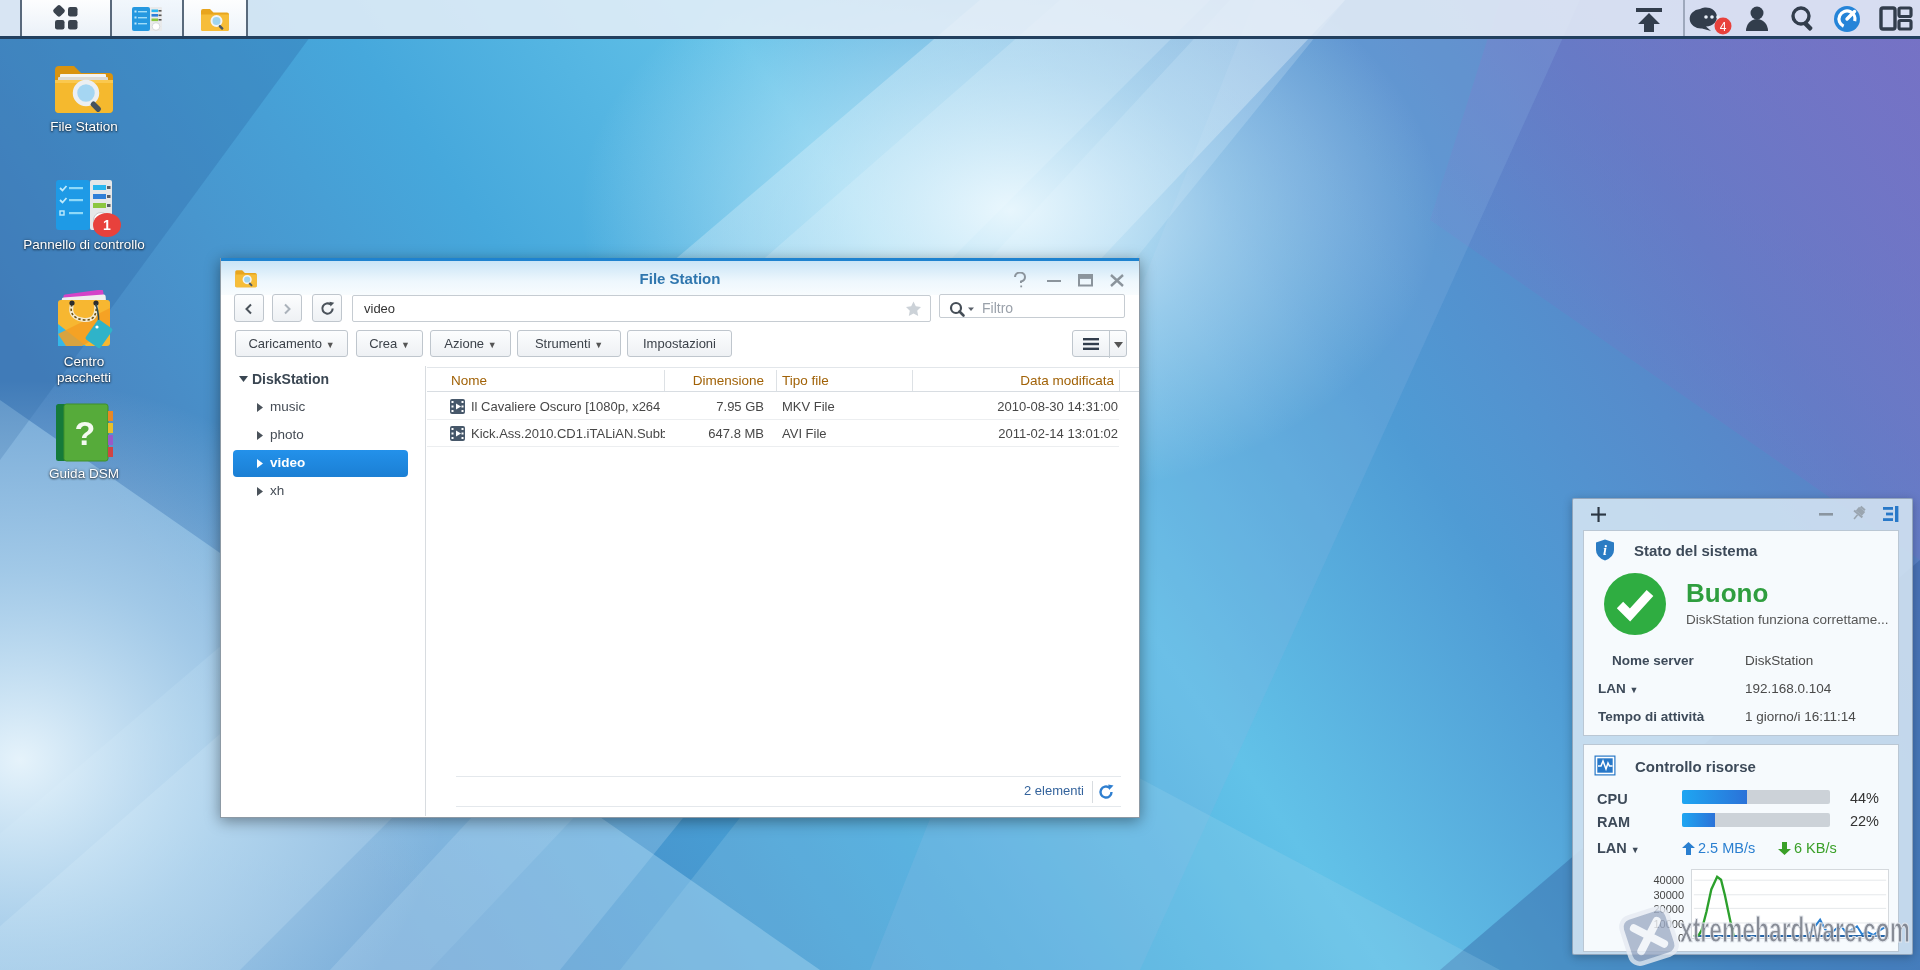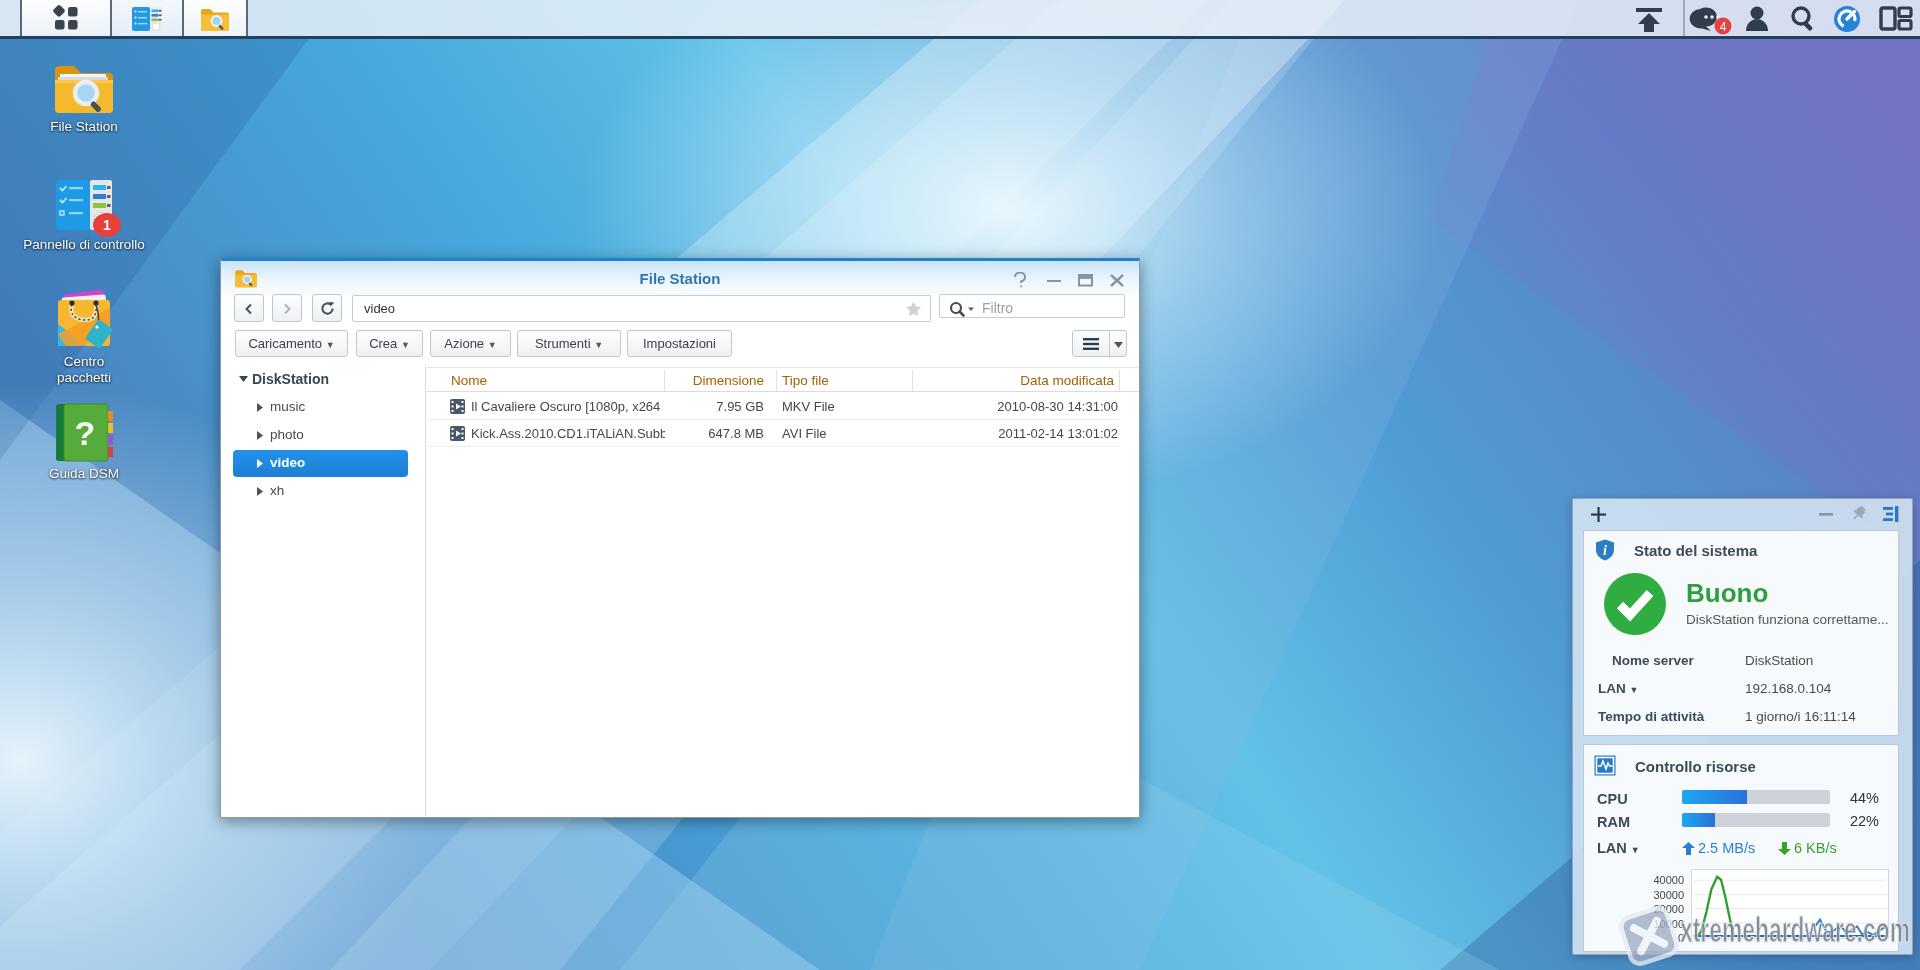--- a/index.html
+++ b/index.html
@@ -341,20 +341,28 @@
           <rect x="11.5" y="6.5" width="2" height="2" fill="#fff"></rect>
           <rect x="11.5" y="11" width="2" height="2" fill="#fff"></rect>
           <polygon points="6,4.5 11,7.5 6,10.5" fill="#fff"></polygon>
         </svg>
   <div class="rowcell" style="left:44px;width:194px;">Kick.Ass.2010.CD1.iTALiAN.Subb</div>
   <div class="rowcell" style="left:237px;width:100px;text-align:right;">647.8 MB</div>
   <div class="rowcell" style="left:355px;">AVI File</div>
   <div class="rowcell" style="left:487px;width:204px;text-align:right;">2011-02-14 13:01:02</div>
 </div>
 
+<div class="abs" style="left:235px;top:518px;width:665px;height:31px;border-top:1px solid #e4e8ec;border-bottom:1px solid #e4e8ec;">
+  <div class="abs" style="right:37px;top:6px;font-size:13px;color:#34639c;">2 elementi</div>
+  <div class="abs" style="right:28px;top:4px;width:1px;height:22px;background:#d8dce0"></div>
+  <svg width="16" height="16" viewBox="0 0 16 16" style="position:absolute;right:7px;top:7px">
+          <path d="M13.5,8 a5.5,5.5 0 1 1 -2,-4.2" stroke="#2f7fd0" stroke-width="2.4" fill="none"></path>
+          <polygon points="10.2,0.5 15.5,1.6 11.2,5.9" fill="#2f7fd0"></polygon>
+        </svg>
+</div>
 </div>
 <div id="widget" class="abs">
 <svg width="15" height="15" viewBox="0 0 16 16" style="position:absolute;left:18px;top:8px">
         <g fill="#2c3744">
           <rect x="6.9" width="2.3" height="16"></rect>
           <rect y="6.9" width="16" height="2.3"></rect>
         </g>
       </svg>
 <svg width="16" height="16" viewBox="0 0 16 16" style="position:absolute;left:246px;top:7px">
         <rect y="7" width="14" height="2.6" fill="#8a95a0"></rect>

